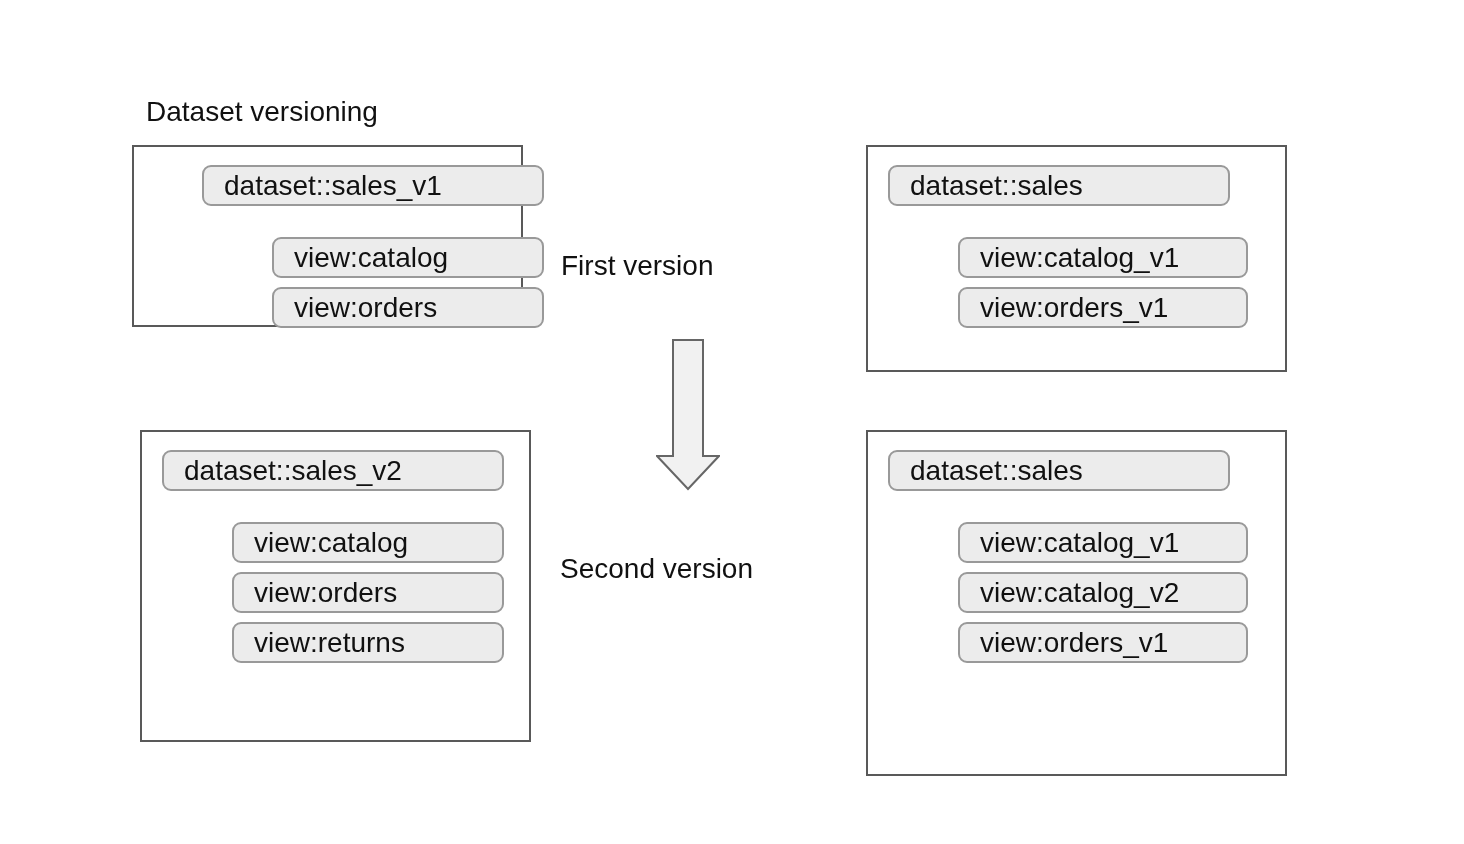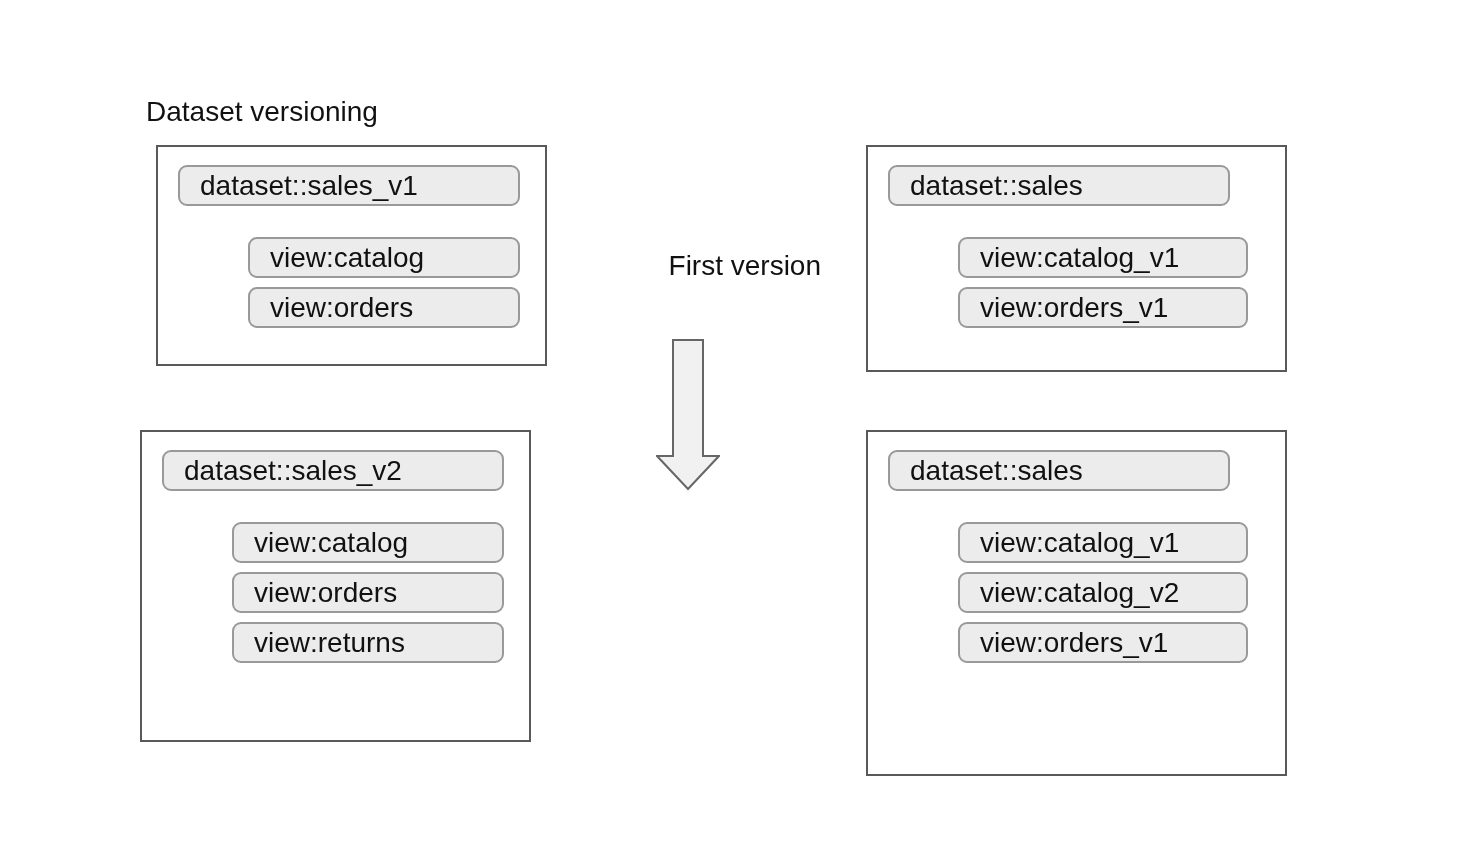--- a/index.html
+++ b/index.html
@@ -20,21 +20,21 @@
   }
   #heading-left  { left: 146px; top: 96px; }
   #heading-right { left: 881px; top: 96px; }
 
   .panel {
     position: absolute;
     background: #ffffff;
     border: 2px solid var(--box-border, #595959);
     box-sizing: border-box;
   }
-  #panel-tl { left: 156px; top: 145px; width: 391px; height: 221px; }
+  #panel-tl { left: 132px; top: 145px; width: 391px; height: 182px; padding-left: 48px; }
   #panel-tr { left: 866px; top: 145px; width: 421px; height: 227px; }
   #panel-bl { left: 140px; top: 430px; width: 391px; height: 312px; }
   #panel-br { left: 866px; top: 430px; width: 421px; height: 346px; }
 
   .pill {
     background: var(--pill-fill, #ececec);
     border: 2px solid var(--pill-border, #999999);
     border-radius: 9px;
     height: 41px;
     box-sizing: border-box;
@@ -57,21 +57,21 @@
     margin-top: 31px;
     margin-left: 90px;
   }
   .panel-left  .views .pill { width: 272px; }
   .panel-right .views .pill { width: 290px; }
 
   .mid-label {
     position: absolute;
     font-size: 28px;
     line-height: 32px;
-    text-align: right;
+    text-align: left;
     white-space: nowrap;
   }
   #first-label  { left: 561px; top: 250px; width: 260px; }
   #second-label { left: 560px; top: 553px; width: 280px; }
 
   #down-arrow {
     position: absolute;
     left: 656px;
     top: 339px;
     width: 64px;
@@ -123,14 +123,15 @@
         <div class="pill">view:orders_v1</div>
       </div>
   </div>
 
   <div class="mid-label" id="first-label">First version</div>
 
   <svg id="down-arrow" viewBox="0 0 64 152">
     <polygon points="17,1 47,1 47,117 63,117 32,150 1,117 17,117" fill="#f1f1f1" stroke="#666666" stroke-width="2" stroke-linejoin="miter"></polygon>
   </svg>
 
+  <div class="mid-label" id="second-label">Second version</div>
 
 </div>
 
 </body></html>

